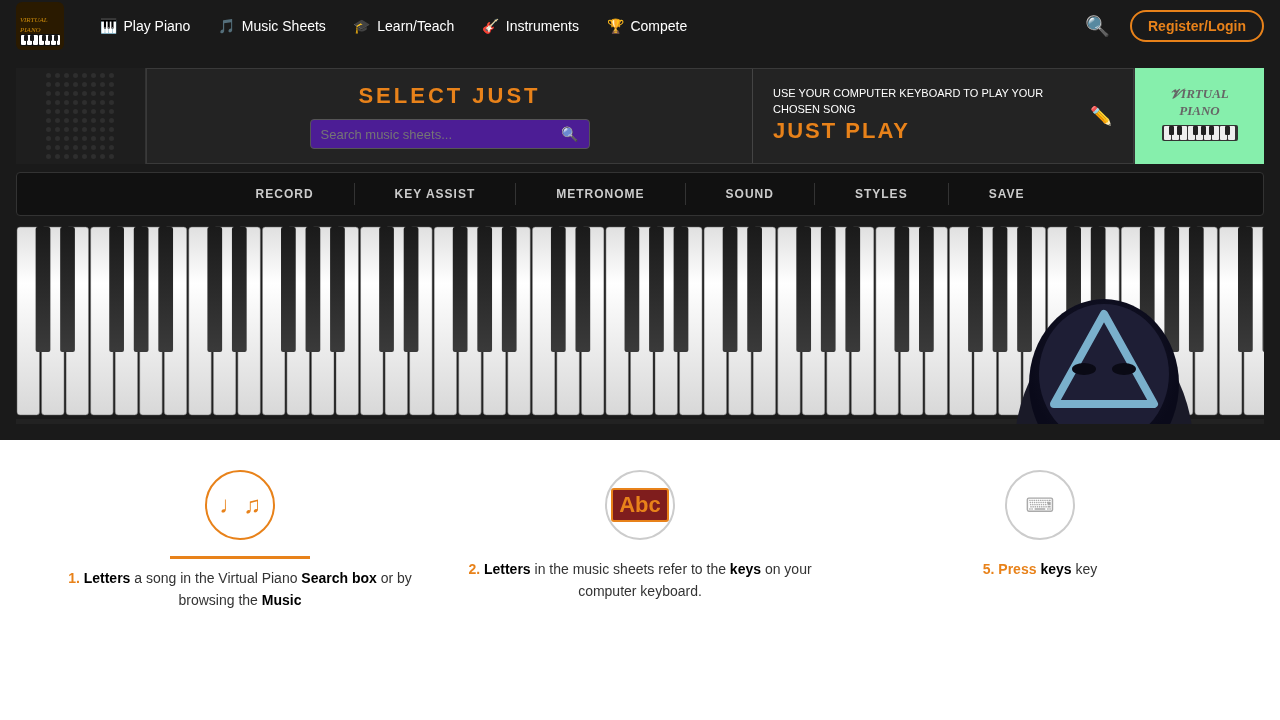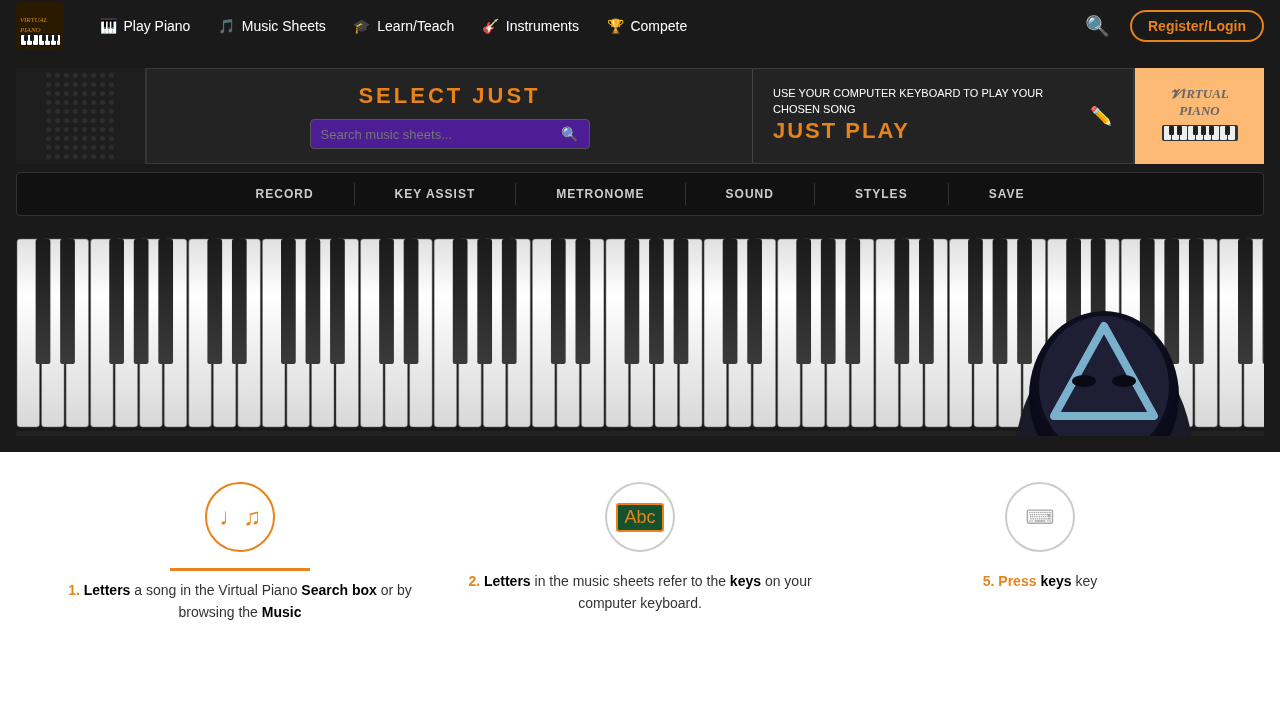--- a/index.html
+++ b/index.html
@@ -109,21 +109,21 @@
 
     
     .controls-bar {
       background: #111;
       border: 1px solid #333;
       border-radius: 4px;
       display: flex;
       justify-content: center;
       align-items: center;
       padding: 10px 0;
-      margin-bottom: 20px;
+      margin-bottom: 8px;
       gap: 0;
     }
     .control-item {
       color: #ccc;
       font-size: 12px;
       font-weight: bold;
       letter-spacing: 1px;
       padding: 4px 40px;
       cursor: pointer;
       text-transform: uppercase;
@@ -349,21 +349,21 @@
           <div class="grill-dot"></div>
           <div class="grill-dot"></div>
           <div class="grill-dot"></div>
           <div class="grill-dot"></div>
           <div class="grill-dot"></div>
           <div class="grill-dot"></div>
           <div class="grill-dot"></div>
       </div>
     </div>
 
-    <div style="position:absolute; right:0; top:0; width:130px; height:100%; background:#fdba74; border-left:1px solid #333; z-index:2; display:flex; align-items:center; justify-content:center;">
+    <div style="position:absolute; right:0; top:0; width:130px; height:100%; background:#86efac; border-left:1px solid #333; z-index:2; display:flex; align-items:center; justify-content:center;">
 
       <div style="text-align:center; color:#555; font-size:10px; font-family:serif; font-style:italic; line-height:1.3;">
         <div style="font-size:13px; color:#666; font-weight:bold;">𝓥IRTUAL</div>
         <div style="font-size:13px; color:#666; font-weight:bold;">PIANO</div>
         <div style="margin-top:4px;">
           <svg width="80" height="20" viewBox="0 0 80 20">
             <rect x="2" y="2" width="76" height="16" rx="2" fill="#333"></rect>
             <rect x="4" y="3" width="7" height="14" rx="1" fill="#eee"></rect>
             <rect x="12" y="3" width="7" height="14" rx="1" fill="#eee"></rect>
             <rect x="20" y="3" width="7" height="14" rx="1" fill="#eee"></rect>
@@ -573,21 +573,21 @@
       <strong>Letters</strong>
       <span> a song in the Virtual Piano </span>
       <strong>Search box</strong>
       <span> or by browsing the </span>
       <strong>Music</strong>
     </div>
   </div>
 
   <div class="step-item">
     <div class="step-icon-circle" style="border-color:#ccc;">
-      <span style="font-size:18px; color:#e8821a; font-weight:normal; background:#14532d; padding:2px 6px; border-radius:3px; border:2px solid #e8821a;">Abc</span>
+      <span style="font-size:22px; color:#e8821a; font-weight:bold; background:#7f1d1d; padding:2px 6px; border-radius:3px; border:2px solid #e8821a;">Abc</span>
     </div>
     <div class="step-text" style="margin-top:18px;">
       <span class="step-number">2. </span>
       <strong>Letters</strong>
       <span> in the music sheets refer to the </span>
       <strong>keys</strong>
       <span> on your computer keyboard.</span>
     </div>
   </div>
 

